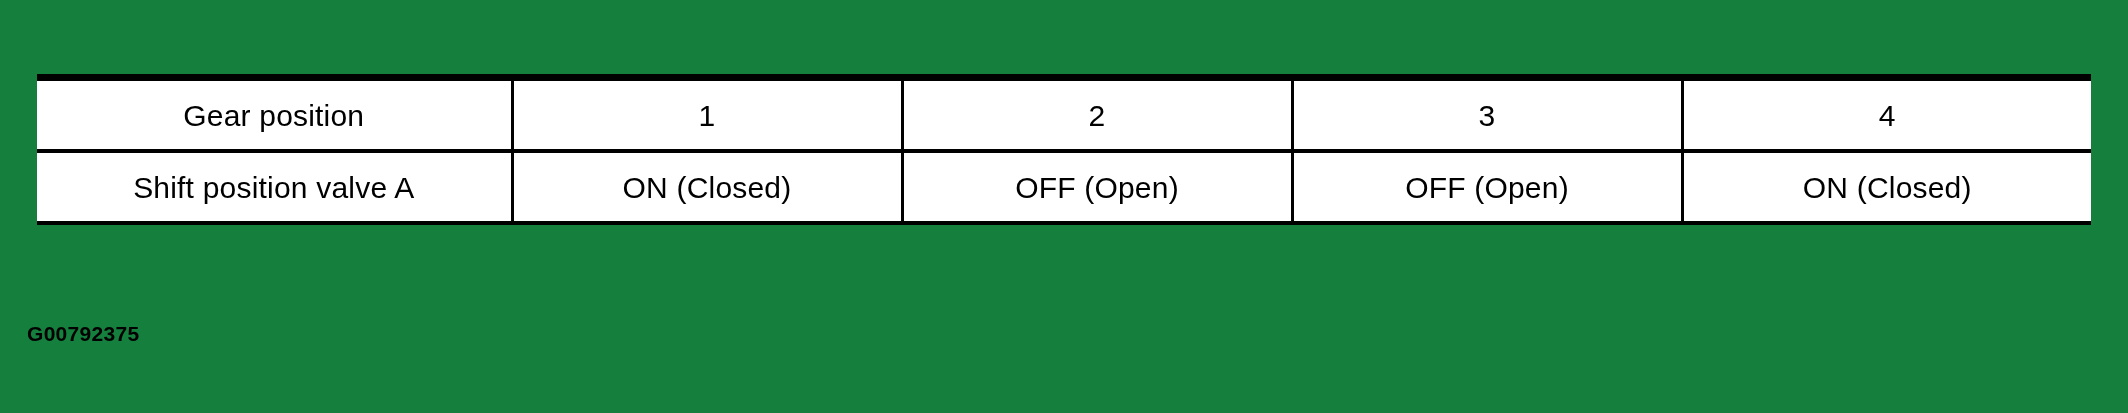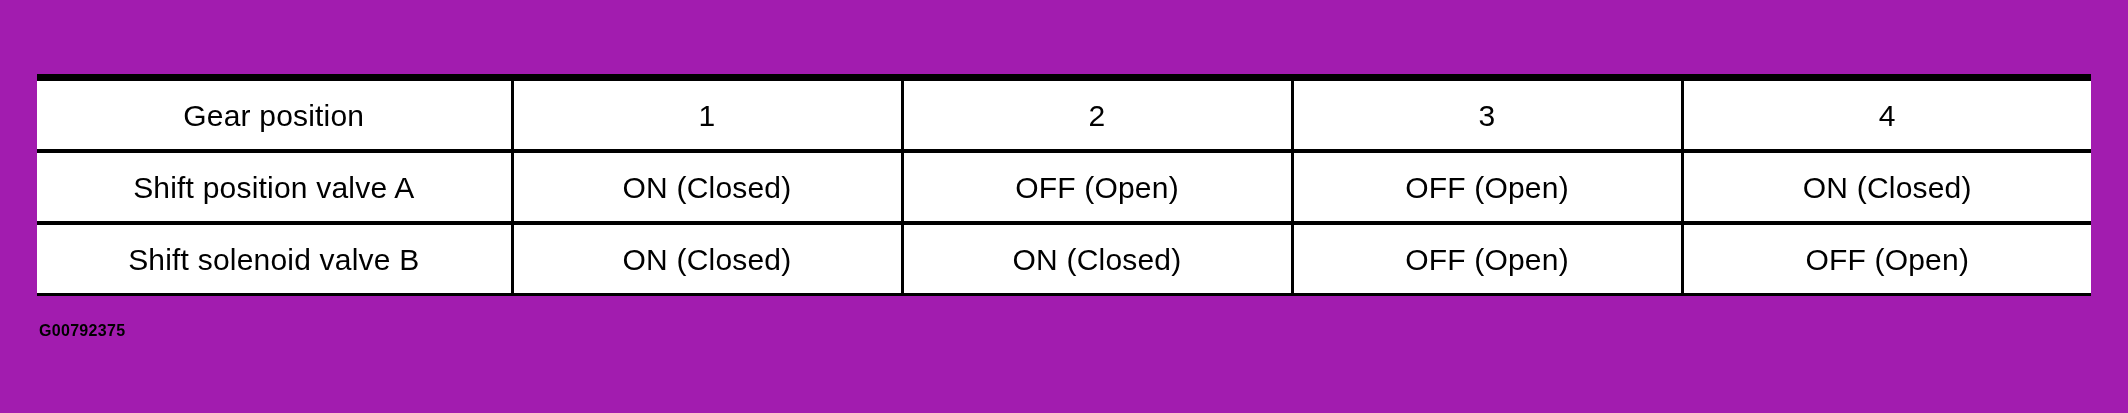--- a/index.html
+++ b/index.html
@@ -12,21 +12,21 @@
     height: 413px;
     font-family: "Liberation Sans", sans-serif;
     color: #000000;
     overflow: hidden;
     position: relative;
   }
 
   #page {
     position: absolute;
     inset: 0;
-    background: #a21caf;
+    background: #15803d;
   }
 
   
   .table-wrap {
     position: absolute;
     left: 37px;
     top: 74px;
     width: 2054px;
   }
 
@@ -62,23 +62,23 @@
   table.spec-table tr.row-b td { border-bottom-width: 3px; }
 
   
   col.c-label { width: 475px; }
   col.c-gear  { width: 390px; }
   col.c-gear4 { width: 409px; }
 
   
   .caption {
     position: absolute;
-    left: 39px;
+    left: 27px;
     top: 322px;
-    font-size: 16px;
+    font-size: 21px;
     font-weight: 700;
     letter-spacing: 0.3px;
     white-space: nowrap;
   }
 </style>
 </head>
 <body>
 
 <div id="page">
 
@@ -99,26 +99,19 @@
           <td>3</td>
           <td class="last-col">4</td>
         </tr>
         <tr class="row-a">
           <td class="first-col">Shift position valve A</td>
           <td>ON (Closed)</td>
           <td>OFF (Open)</td>
           <td>OFF (Open)</td>
           <td class="last-col">ON (Closed)</td>
         </tr>
-        <tr class="row-b">
-          <td class="first-col">Shift solenoid valve B</td>
-          <td>ON (Closed)</td>
-          <td>ON (Closed)</td>
-          <td>OFF (Open)</td>
-          <td class="last-col">OFF (Open)</td>
-        </tr>
       </tbody>
     </table>
   </div>
 
   <div class="caption">G00792375</div>
 
 </div>
 
 </body></html>

